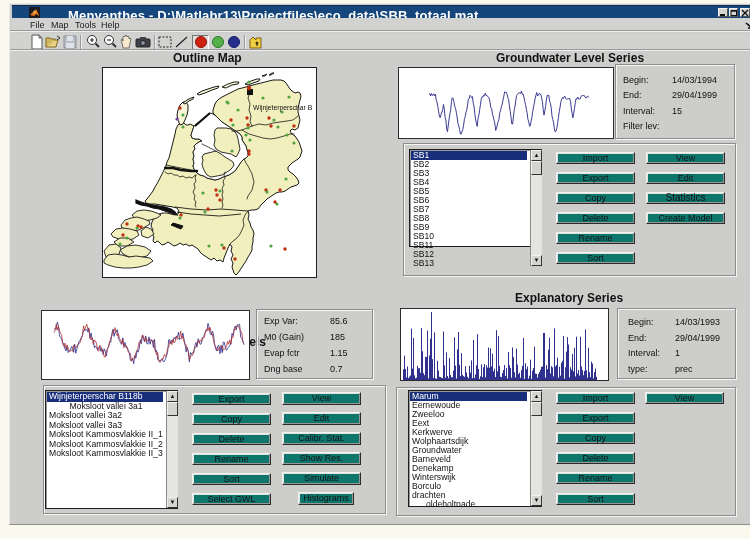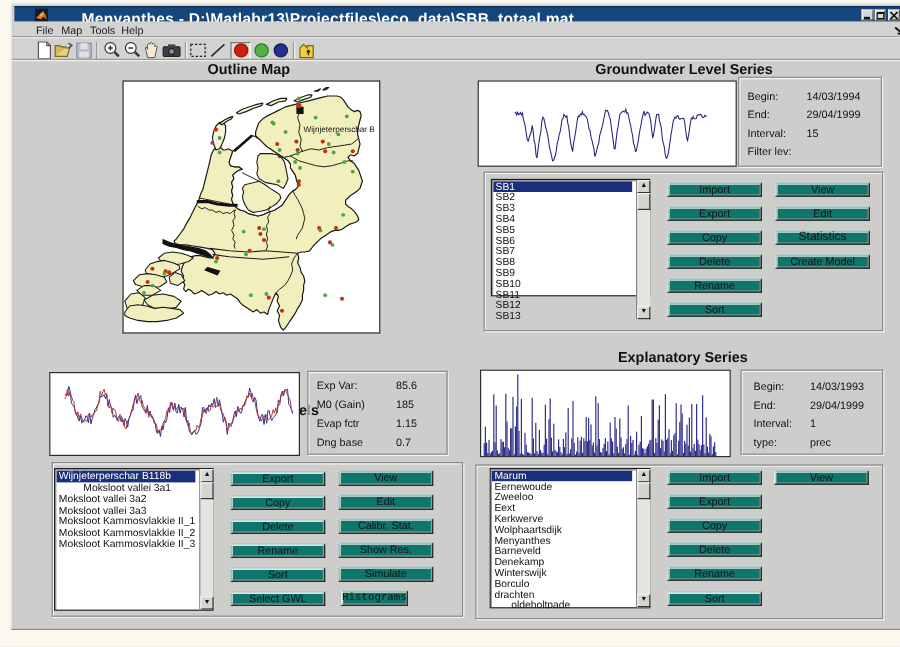--- a/index.html
+++ b/index.html
@@ -362,21 +362,21 @@
   </div>
 <div class="btn" style="left:282px;top:432px;width:79px;height:12.5px;">
     <span style="line-height:10.5px;font-size:9px">Calibr. Stat.</span>
   </div>
 <div class="btn" style="left:282px;top:452px;width:79px;height:12.5px;">
     <span style="line-height:10.5px;font-size:9px">Show Res.</span>
   </div>
 <div class="btn" style="left:282px;top:472px;width:79px;height:12.5px;">
     <span style="line-height:10.5px;font-size:9px">Simulate</span>
   </div>
-<div class="btn" style="left:284px;top:492px;width:56px;height:12.5px;font-family:Liberation Mono, monospace;">
+<div class="btn" style="left:298px;top:492px;width:56px;height:12.5px;">
     <span style="line-height:10.5px;font-size:9px">Histograms</span>
   </div>
 <div class="pbox" style="left:400px;top:308px;width:209px;height:73px;">
     <svg width="207" height="71" viewBox="0 0 207 71" style="position:absolute;left:0;top:0">
       <rect x="2" y="60.3" width="1" height="10.7" fill="#30308e"></rect>
       <rect x="3" y="46.6" width="1" height="24.4" fill="#30308e"></rect>
       <rect x="4" y="60.0" width="1" height="11.0" fill="#30308e"></rect>
       <rect x="5" y="68.5" width="1" height="2.5" fill="#30308e"></rect>
       <rect x="6" y="57.5" width="1" height="13.5" fill="#30308e"></rect>
       <rect x="7" y="69.1" width="1" height="1.9" fill="#30308e"></rect>
@@ -581,21 +581,21 @@
 <div class="lab" style="left:675px;top:363.5px;font-size:9px">prec</div>
 <div class="frame" style="left:396px;top:387px;width:340px;height:129px;"></div>
 <div class="lbox" style="left:408px;top:390px;width:134px;height:117px;">
     <div style="position:absolute;left:1px;top:1px;right:14px;overflow:hidden;height:115px">
       <div class="lbsel" style="height:9px;line-height:9px;">Marum</div>
       <div class="lbitem" style="height:9px;line-height:9px;">Eernewoude</div>
       <div class="lbitem" style="height:9px;line-height:9px;">Zweeloo</div>
       <div class="lbitem" style="height:9px;line-height:9px;">Eext</div>
       <div class="lbitem" style="height:9px;line-height:9px;">Kerkwerve</div>
       <div class="lbitem" style="height:9px;line-height:9px;">Wolphaartsdijk</div>
-      <div class="lbitem" style="height:9px;line-height:9px;">Menyanthes</div>
+      <div class="lbitem" style="height:9px;line-height:9px;">Groundwater</div>
       <div class="lbitem" style="height:9px;line-height:9px;">Barneveld</div>
       <div class="lbitem" style="height:9px;line-height:9px;">Denekamp</div>
       <div class="lbitem" style="height:9px;line-height:9px;">Winterswijk</div>
       <div class="lbitem" style="height:9px;line-height:9px;">Borculo</div>
       <div class="lbitem" style="height:9px;line-height:9px;">drachten</div>
       <div class="lbitem" style="height:9px;line-height:9px;padding-left:16px;">oldeholtpade</div>
     </div>
     <div class="sbar" style="left:121px;top:0;width:12px;height:115px;">
       <div class="sbtn" style="top:0">
         <span class="arr">▲</span>

